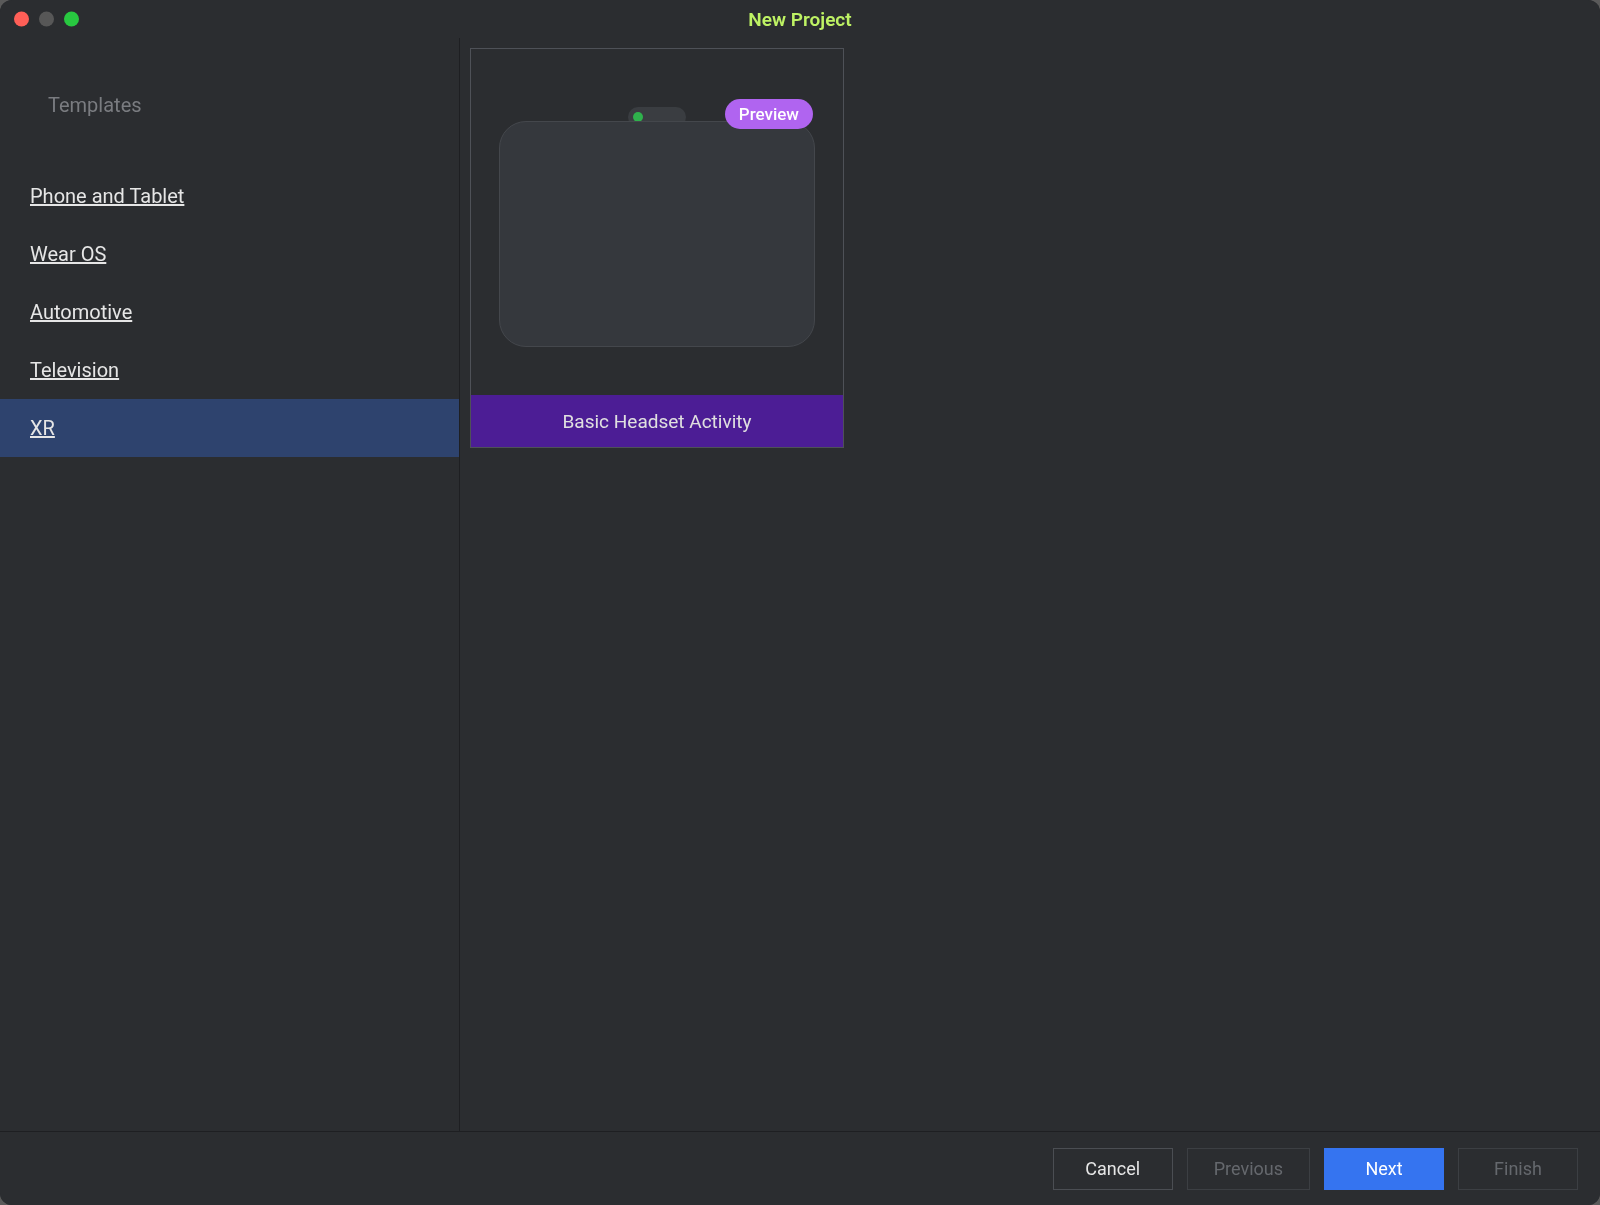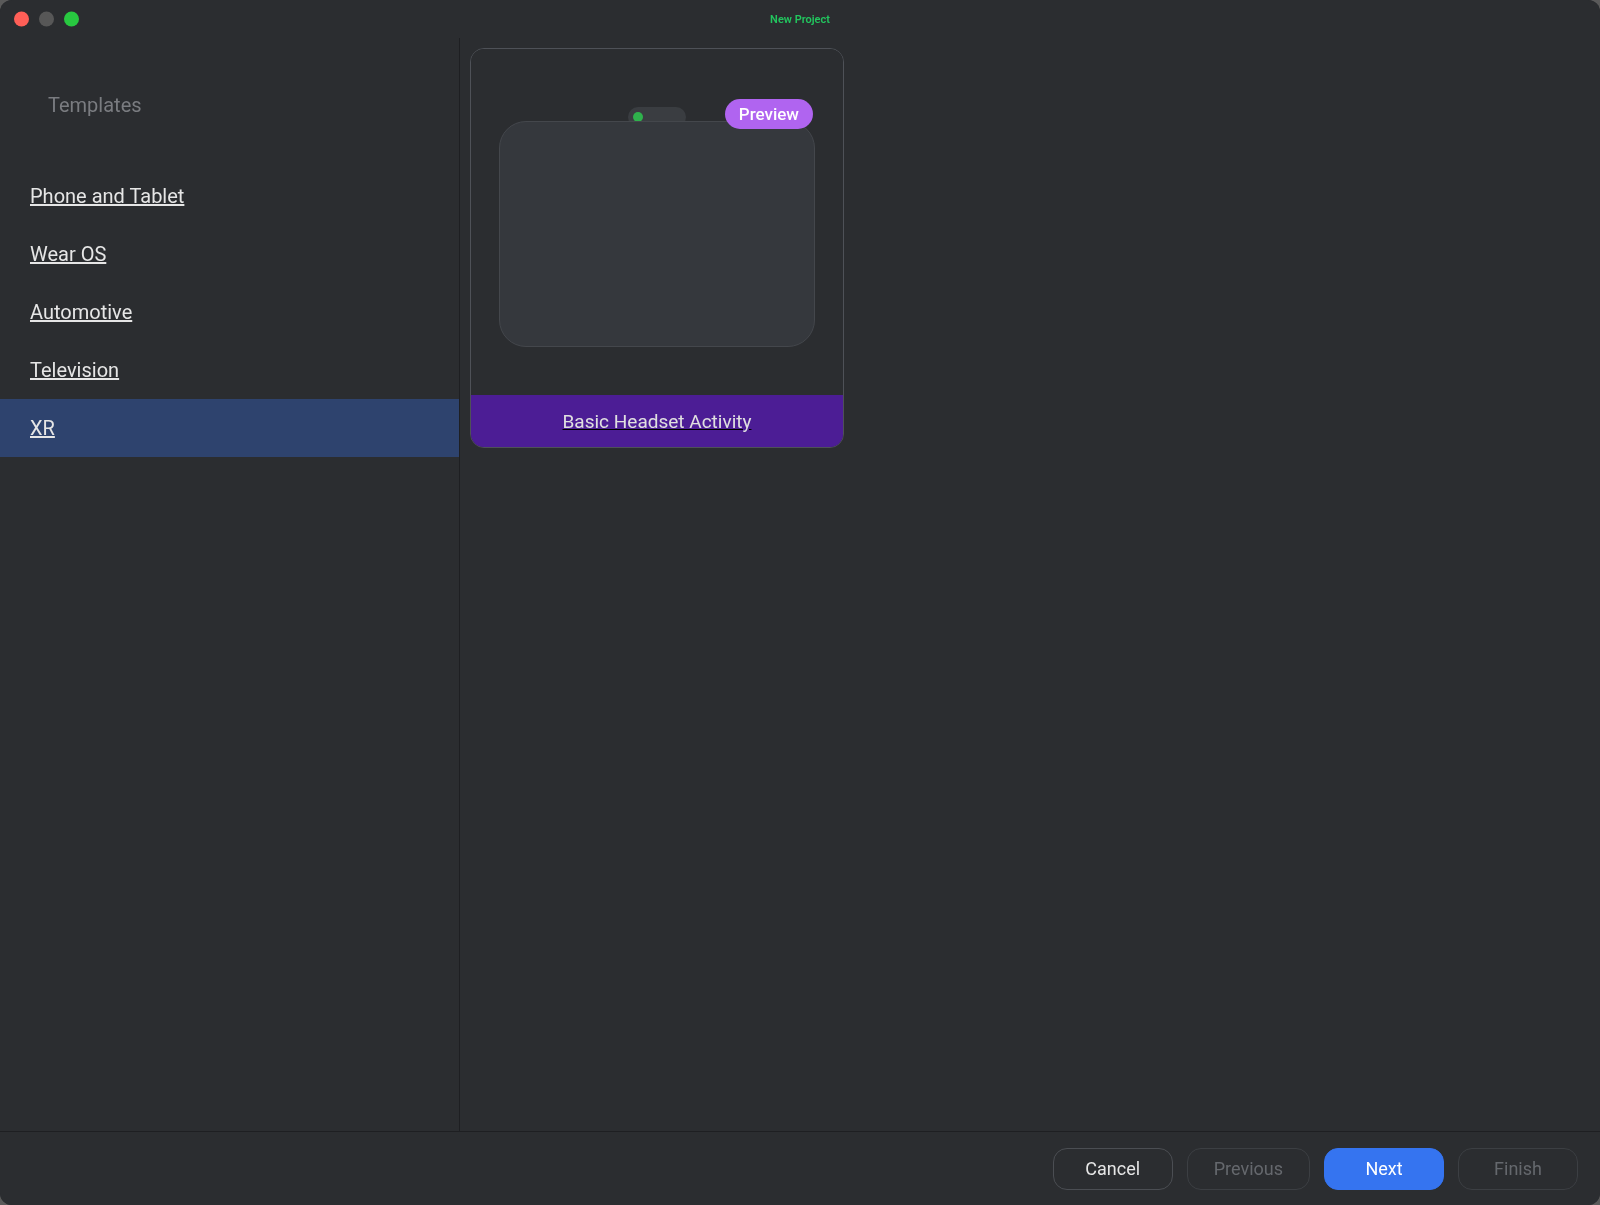--- a/index.html
+++ b/index.html
@@ -46,22 +46,22 @@
     }
     .traffic-light {
       width: 15px;
       height: 15px;
       border-radius: 50%;
     }
     .tl-red { background: #ff5f57; }
     .tl-yellow { background: #575757; }
     .tl-green { background: #28c840; }
     .window-title {
-      color: #22c55e;
-      font-size: 11px;
+      color: #bef264;
+      font-size: 19px;
       font-weight: 600;
     }
     .body-area {
       flex: 1 1 auto;
       display: flex;
       overflow: hidden;
     }
     .sidebar {
       width: 460px;
       background: #2b2d30;
@@ -92,25 +92,24 @@
       flex: 1 1 auto;
       background: #2b2d30;
       padding: 10px;
       display: flex;
       align-items: flex-start;
       gap: 12px;
     }
     .template-card {
       width: 374px;
       border: 1px solid #45474b;
-      border-radius: 14px;
+      border-radius: 0;
       background: #2b2d30;
       cursor: pointer;
       overflow: hidden;
-      text-decoration: underline;
     }
     .template-card.selected {
       border: 1px solid #4e5157;
     }
     .card-thumb {
       height: 346px;
       background: #2b2d30;
       position: relative;
       display: flex;
       align-items: center;
@@ -171,21 +170,21 @@
       display: flex;
       align-items: center;
       justify-content: flex-end;
       padding-right: 22px;
       gap: 14px;
       flex-shrink: 0;
     }
     .btn {
       height: 42px;
       padding: 0 26px;
-      border-radius: 14px;
+      border-radius: 0;
       font-size: 18px;
       display: inline-flex;
       align-items: center;
       justify-content: center;
       cursor: pointer;
       border: 1px solid #4b4e53;
       background: #2b2d30;
       color: #e6e6e6;
       min-width: 120px;
     }

